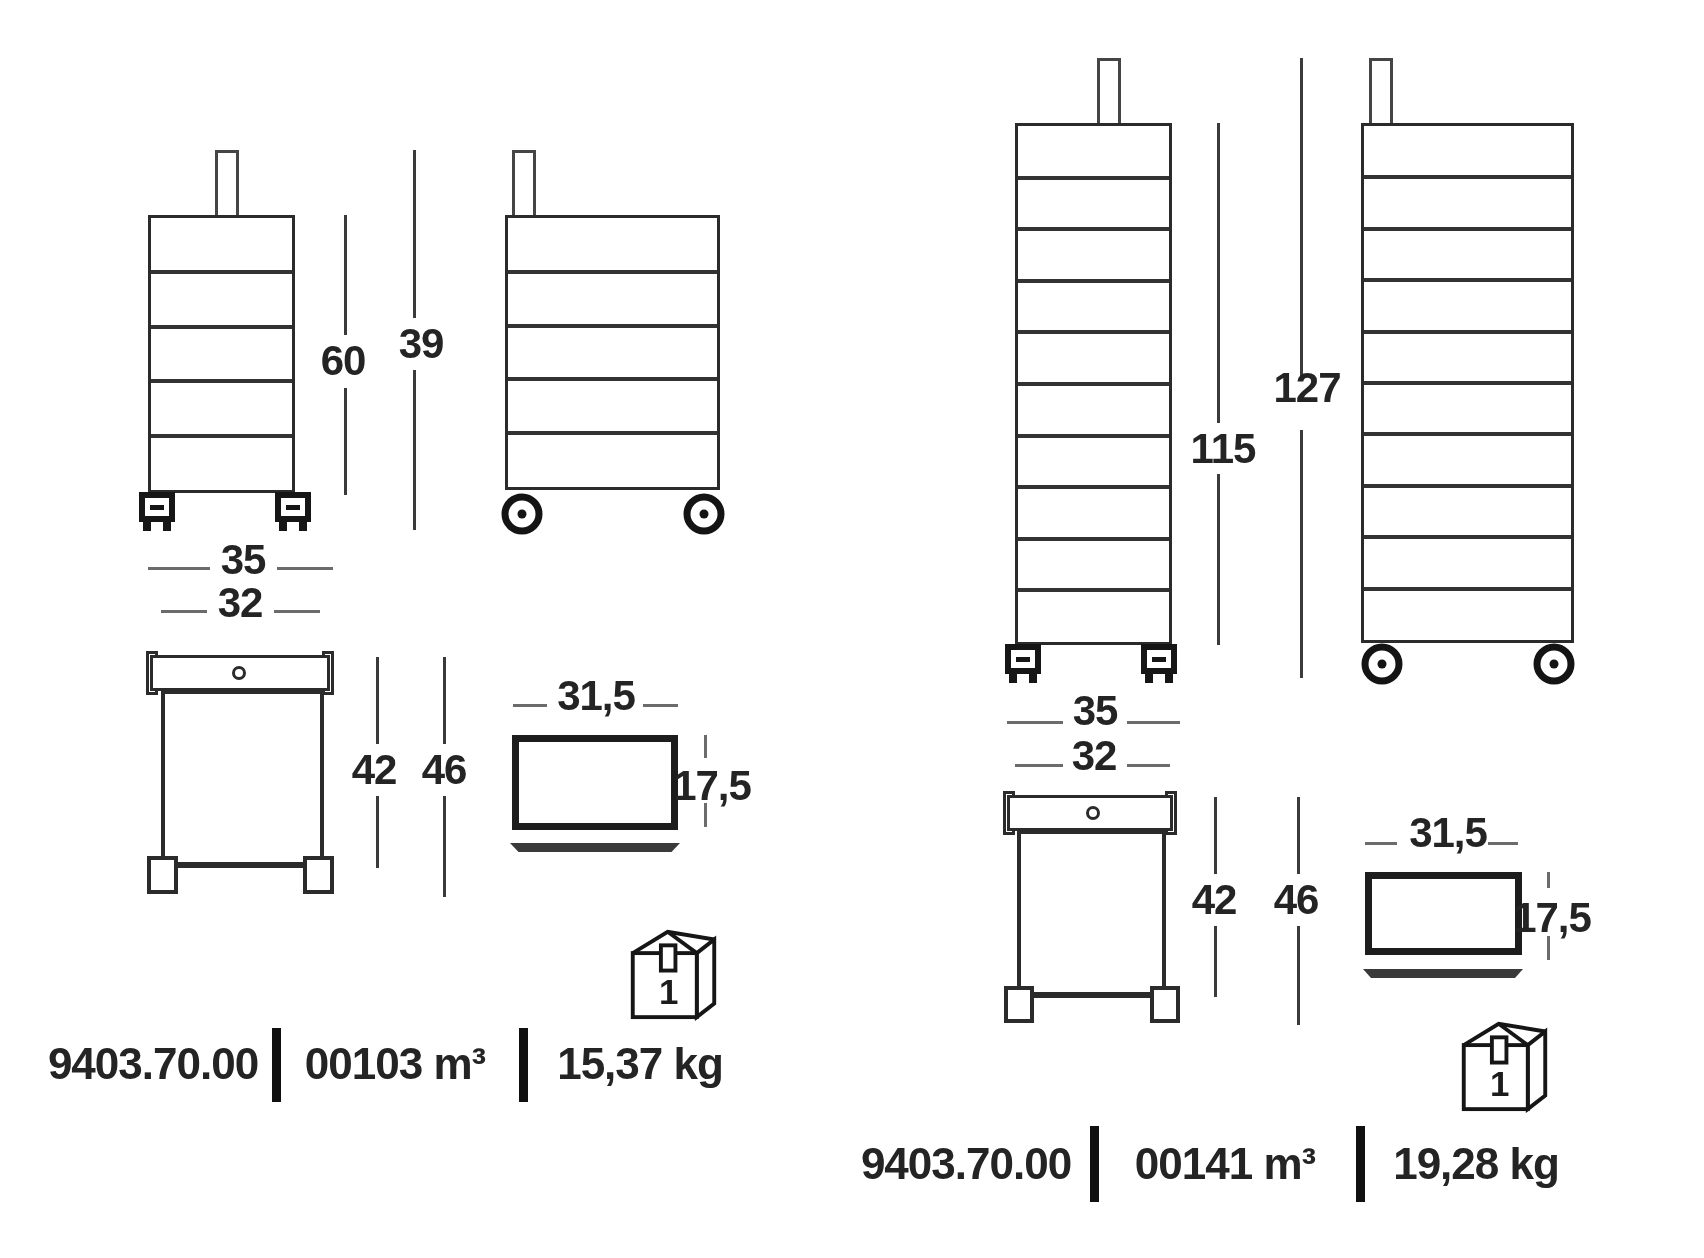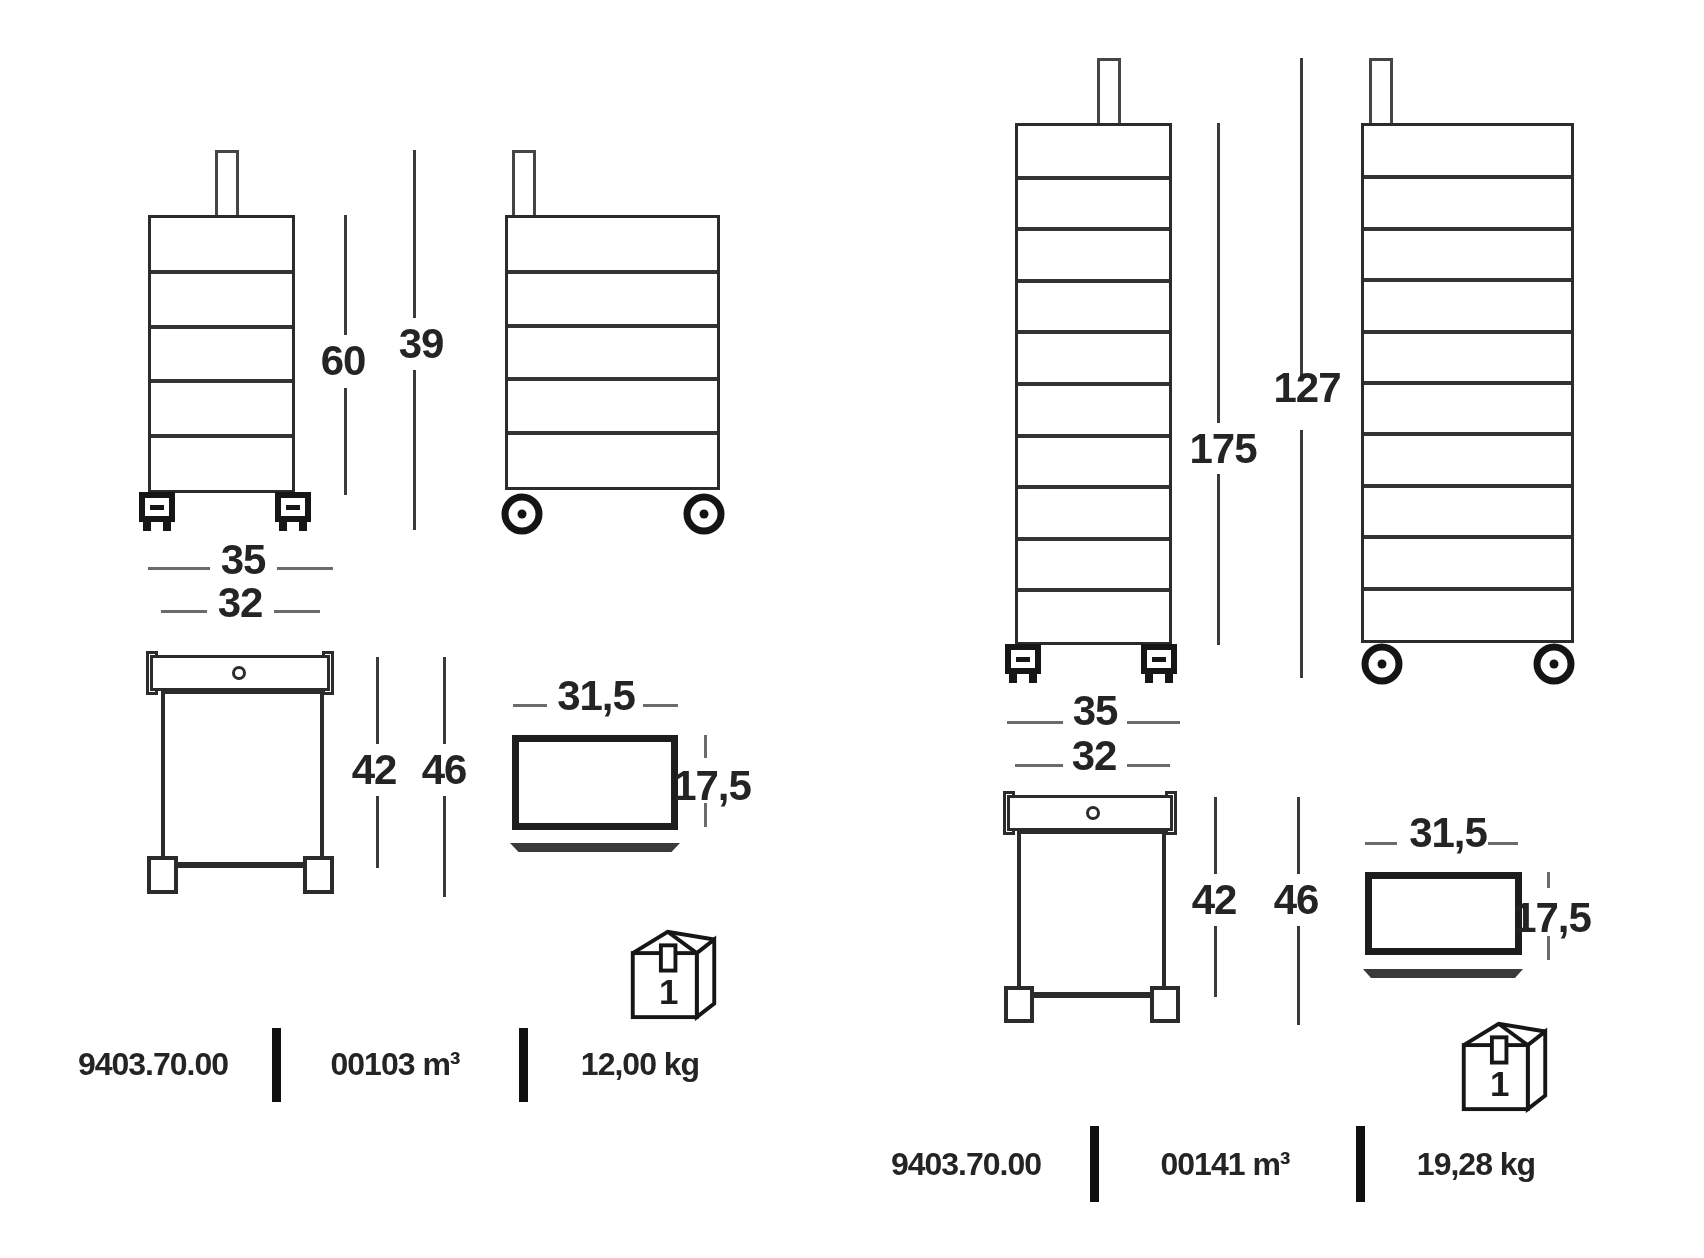--- a/index.html
+++ b/index.html
@@ -20,21 +20,21 @@
   .tv{position:absolute;box-sizing:border-box;border:3px solid var(--line);background:#fff;}
   .tv-body{border-width:4px;border-bottom-width:6px;}
   .tv-foot{border-width:4px;}
   .tv-circle{border-radius:50%;}
   
   .pkg{position:absolute;box-sizing:border-box;border:7px solid #1d1d1d;background:#fff;}
   .pkg-base{position:absolute;height:9px;background:#3a3a3a;
             clip-path:polygon(0% 0%,100% 0%,95% 100%,5% 100%);}
   
   .spec{position:absolute;height:48px;display:flex;align-items:center;justify-content:center;
-        font-size:32px;font-weight:700;color:var(--text);letter-spacing:-1px;white-space:nowrap;text-align:center;}
+        font-size:44px;font-weight:700;color:var(--text);letter-spacing:-1px;white-space:nowrap;text-align:center;}
   .sep{position:absolute;width:9px;background:var(--separator);}
 </style>
 </head>
 <body>
 
 <div class="canvas">
 
   <div class="handle" style="left:215px;top:150px;width:24px;height:68px"></div>
   <div class="unit-body" style="left:148px;top:215px;width:147px;height:278px">
       <div class="divider" style="top: calc(20% - 2px);"></div>
@@ -116,21 +116,21 @@
     <polyline points="8,30 44,8 92,16" fill="none" stroke="#161616" stroke-width="4"></polyline>
     <line x1="74" y1="30" x2="44" y2="8" stroke="#161616" stroke-width="4"></line>
     <rect x="37" y="22" width="15" height="26" fill="#fff" stroke="#161616" stroke-width="4"></rect>
     <text x="45" y="82" text-anchor="middle" font-size="36" font-weight="bold" fill="#1c1c1c">1</text>
   </svg>
 
   <div class="spec" style="left:48px;top:1040px;width:210px">9403.70.00</div>
   <div class="sep" style="left:272px;top:1028px;height:74px"></div>
   <div class="spec" style="left:290px;top:1040px;width:210px">00103 m³</div>
   <div class="sep" style="left:519px;top:1028px;height:74px"></div>
-  <div class="spec" style="left:535px;top:1040px;width:210px">12,00 kg</div>
+  <div class="spec" style="left:535px;top:1040px;width:210px">15,37 kg</div>
 
   <div class="handle" style="left:1097px;top:58px;width:24px;height:68px"></div>
   <div class="unit-body" style="left:1015px;top:123px;width:157px;height:522px">
       <div class="divider" style="top: calc(10% - 2px);"></div>
       <div class="divider" style="top: calc(20% - 2px);"></div>
       <div class="divider" style="top: calc(30% - 2px);"></div>
       <div class="divider" style="top: calc(40% - 2px);"></div>
       <div class="divider" style="top: calc(50% - 2px);"></div>
       <div class="divider" style="top: calc(60% - 2px);"></div>
       <div class="divider" style="top: calc(70% - 2px);"></div>
@@ -145,21 +145,21 @@
   </svg>
   <svg class="abs" style="left:1140px;top:643px" width="38" height="42" viewBox="0 0 38 42">
     <rect x="4" y="4" width="30" height="24" fill="#fff" stroke="#161616" stroke-width="6"></rect>
     <rect x="12" y="14" width="14" height="5" fill="#161616"></rect>
     <rect x="5" y="28" width="8" height="12" fill="#161616"></rect>
     <rect x="25" y="28" width="8" height="12" fill="#161616"></rect>
   </svg>
 
   <div class="seg" style="left:1217px;top:123px;height:300px"></div>
   <div class="seg" style="left:1217px;top:474px;height:171px"></div>
-  <div class="dl" style="left:1223px;top:449px">175</div>
+  <div class="dl" style="left:1223px;top:449px">115</div>
 
   <div class="seg" style="left:1300px;top:58px;height:320px"></div>
   <div class="seg" style="left:1300px;top:430px;height:248px"></div>
   <div class="dl" style="left:1307px;top:388px">127</div>
 
   <div class="handle" style="left:1369px;top:58px;width:24px;height:68px"></div>
   <div class="unit-body" style="left:1361px;top:123px;width:213px;height:520px">
       <div class="divider" style="top: calc(10% - 2px);"></div>
       <div class="divider" style="top: calc(20% - 2px);"></div>
       <div class="divider" style="top: calc(30% - 2px);"></div>

